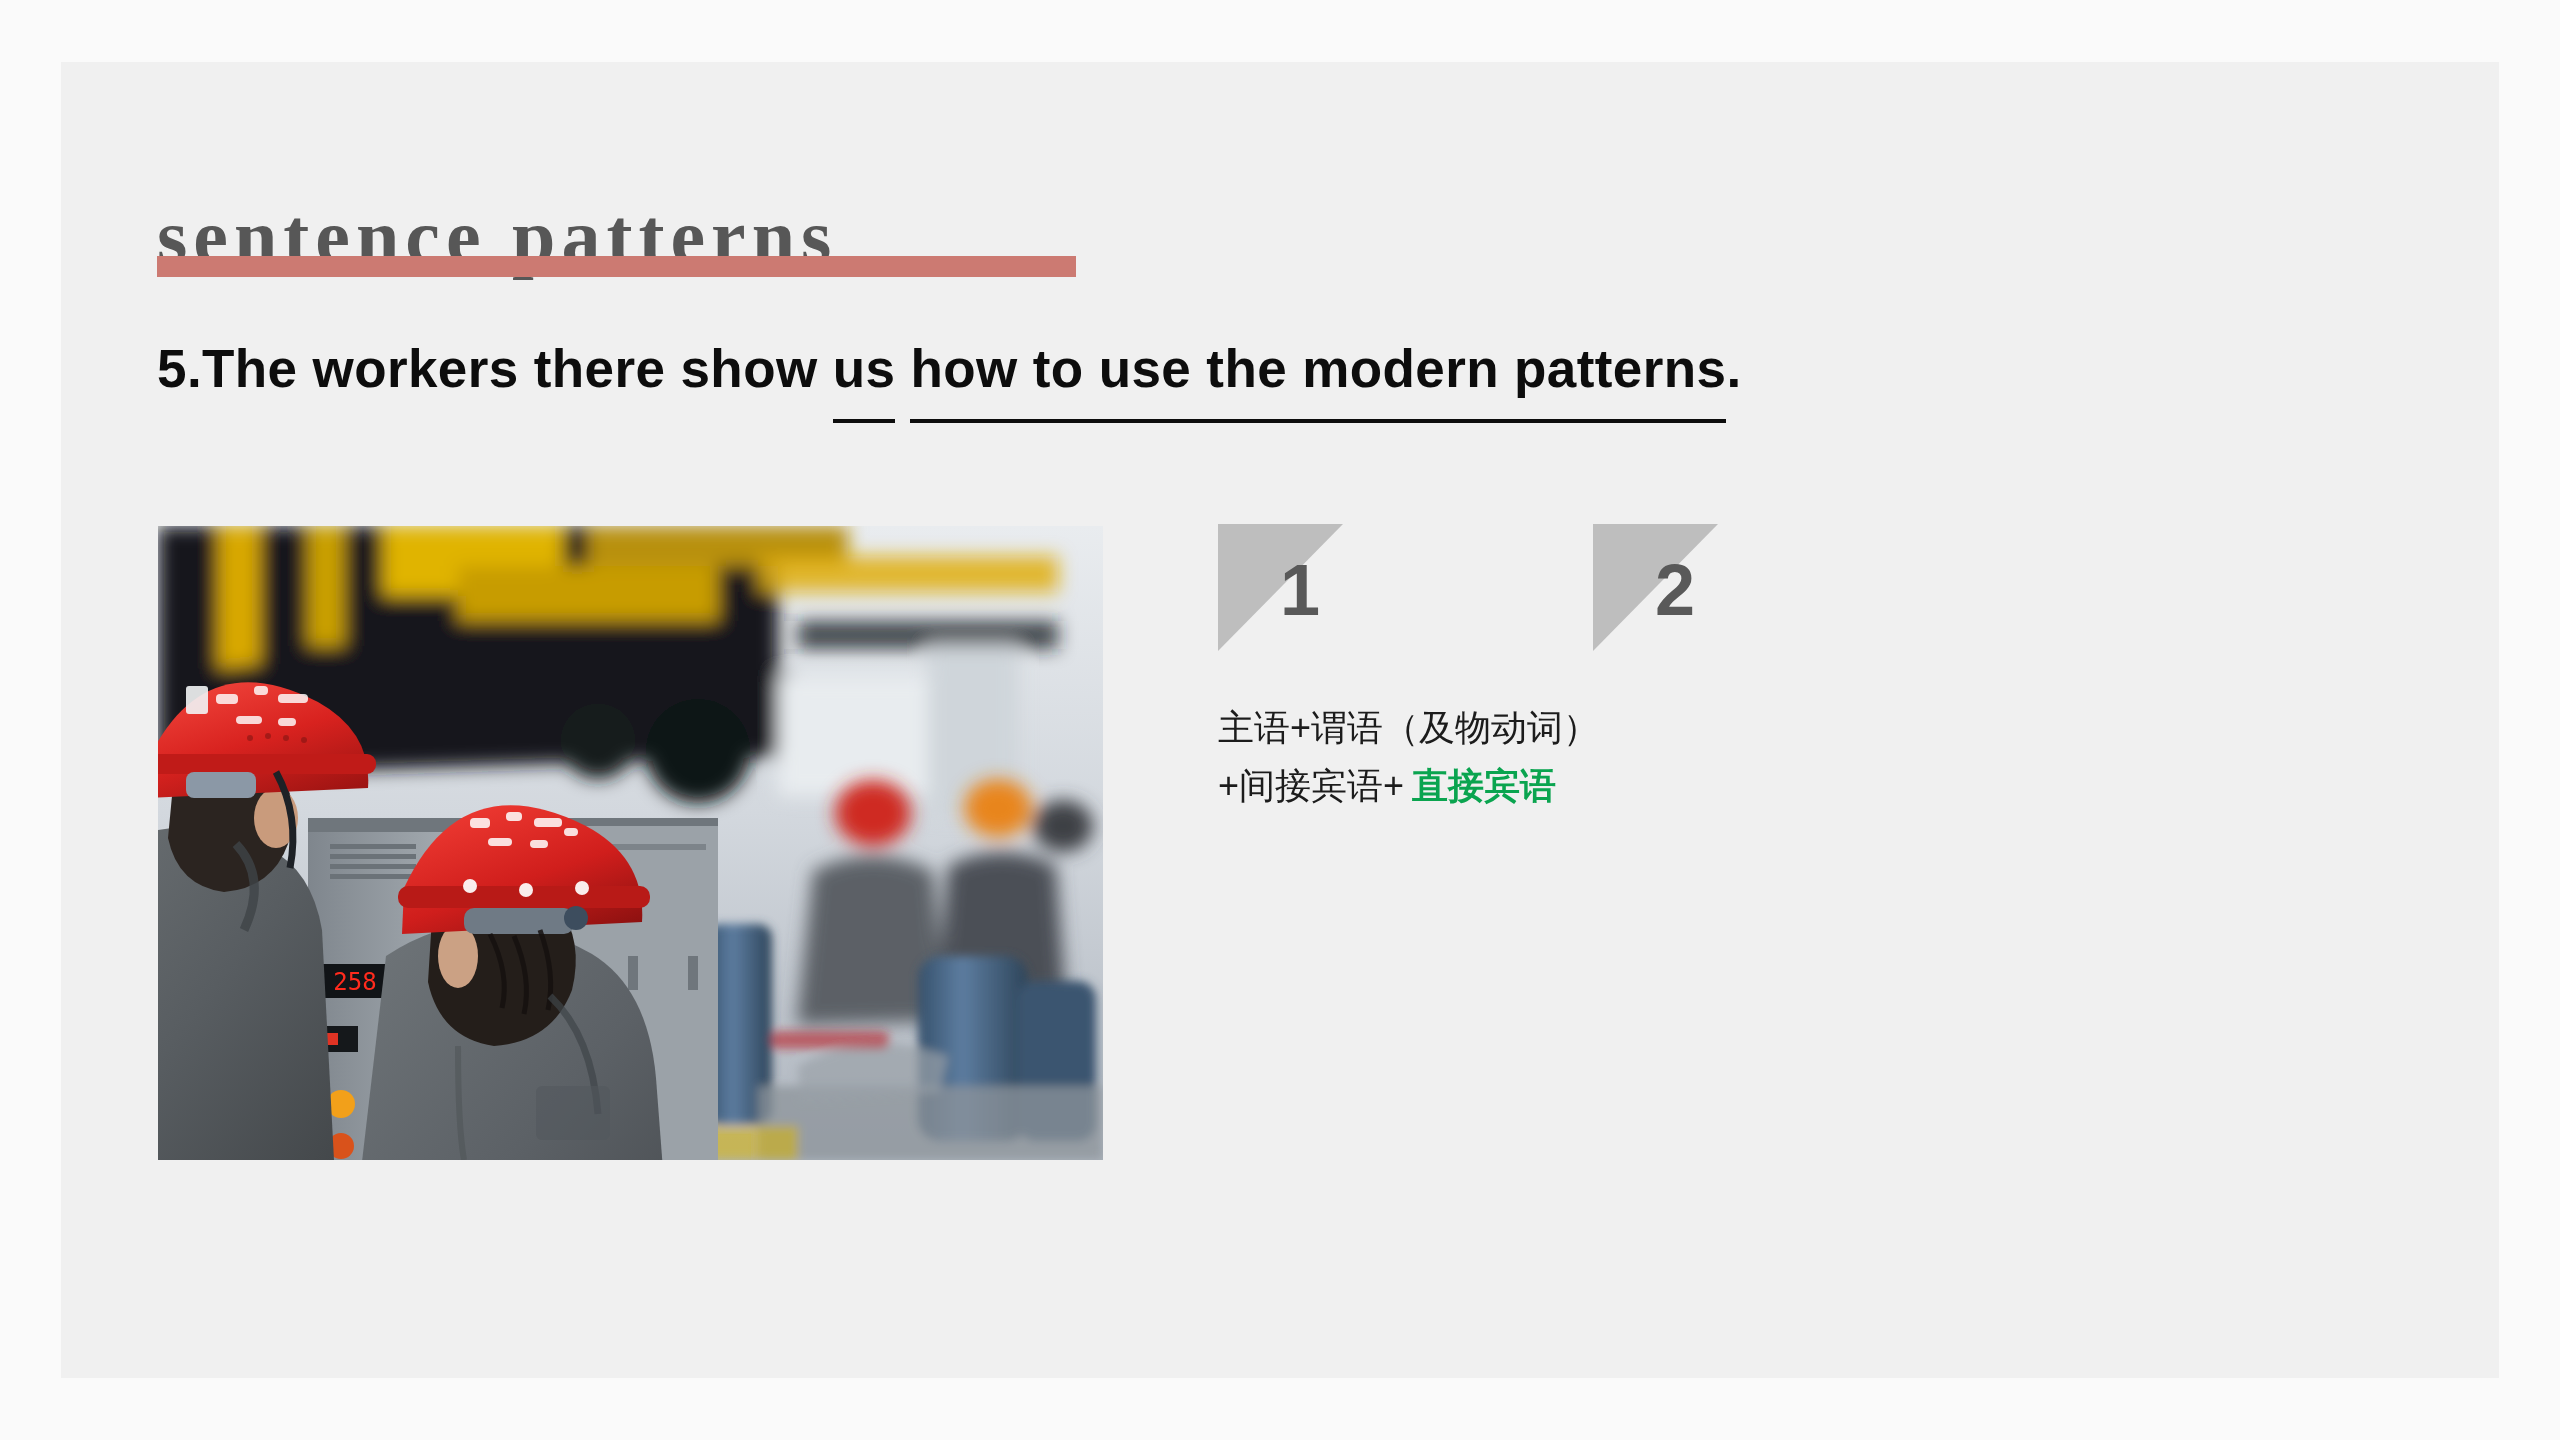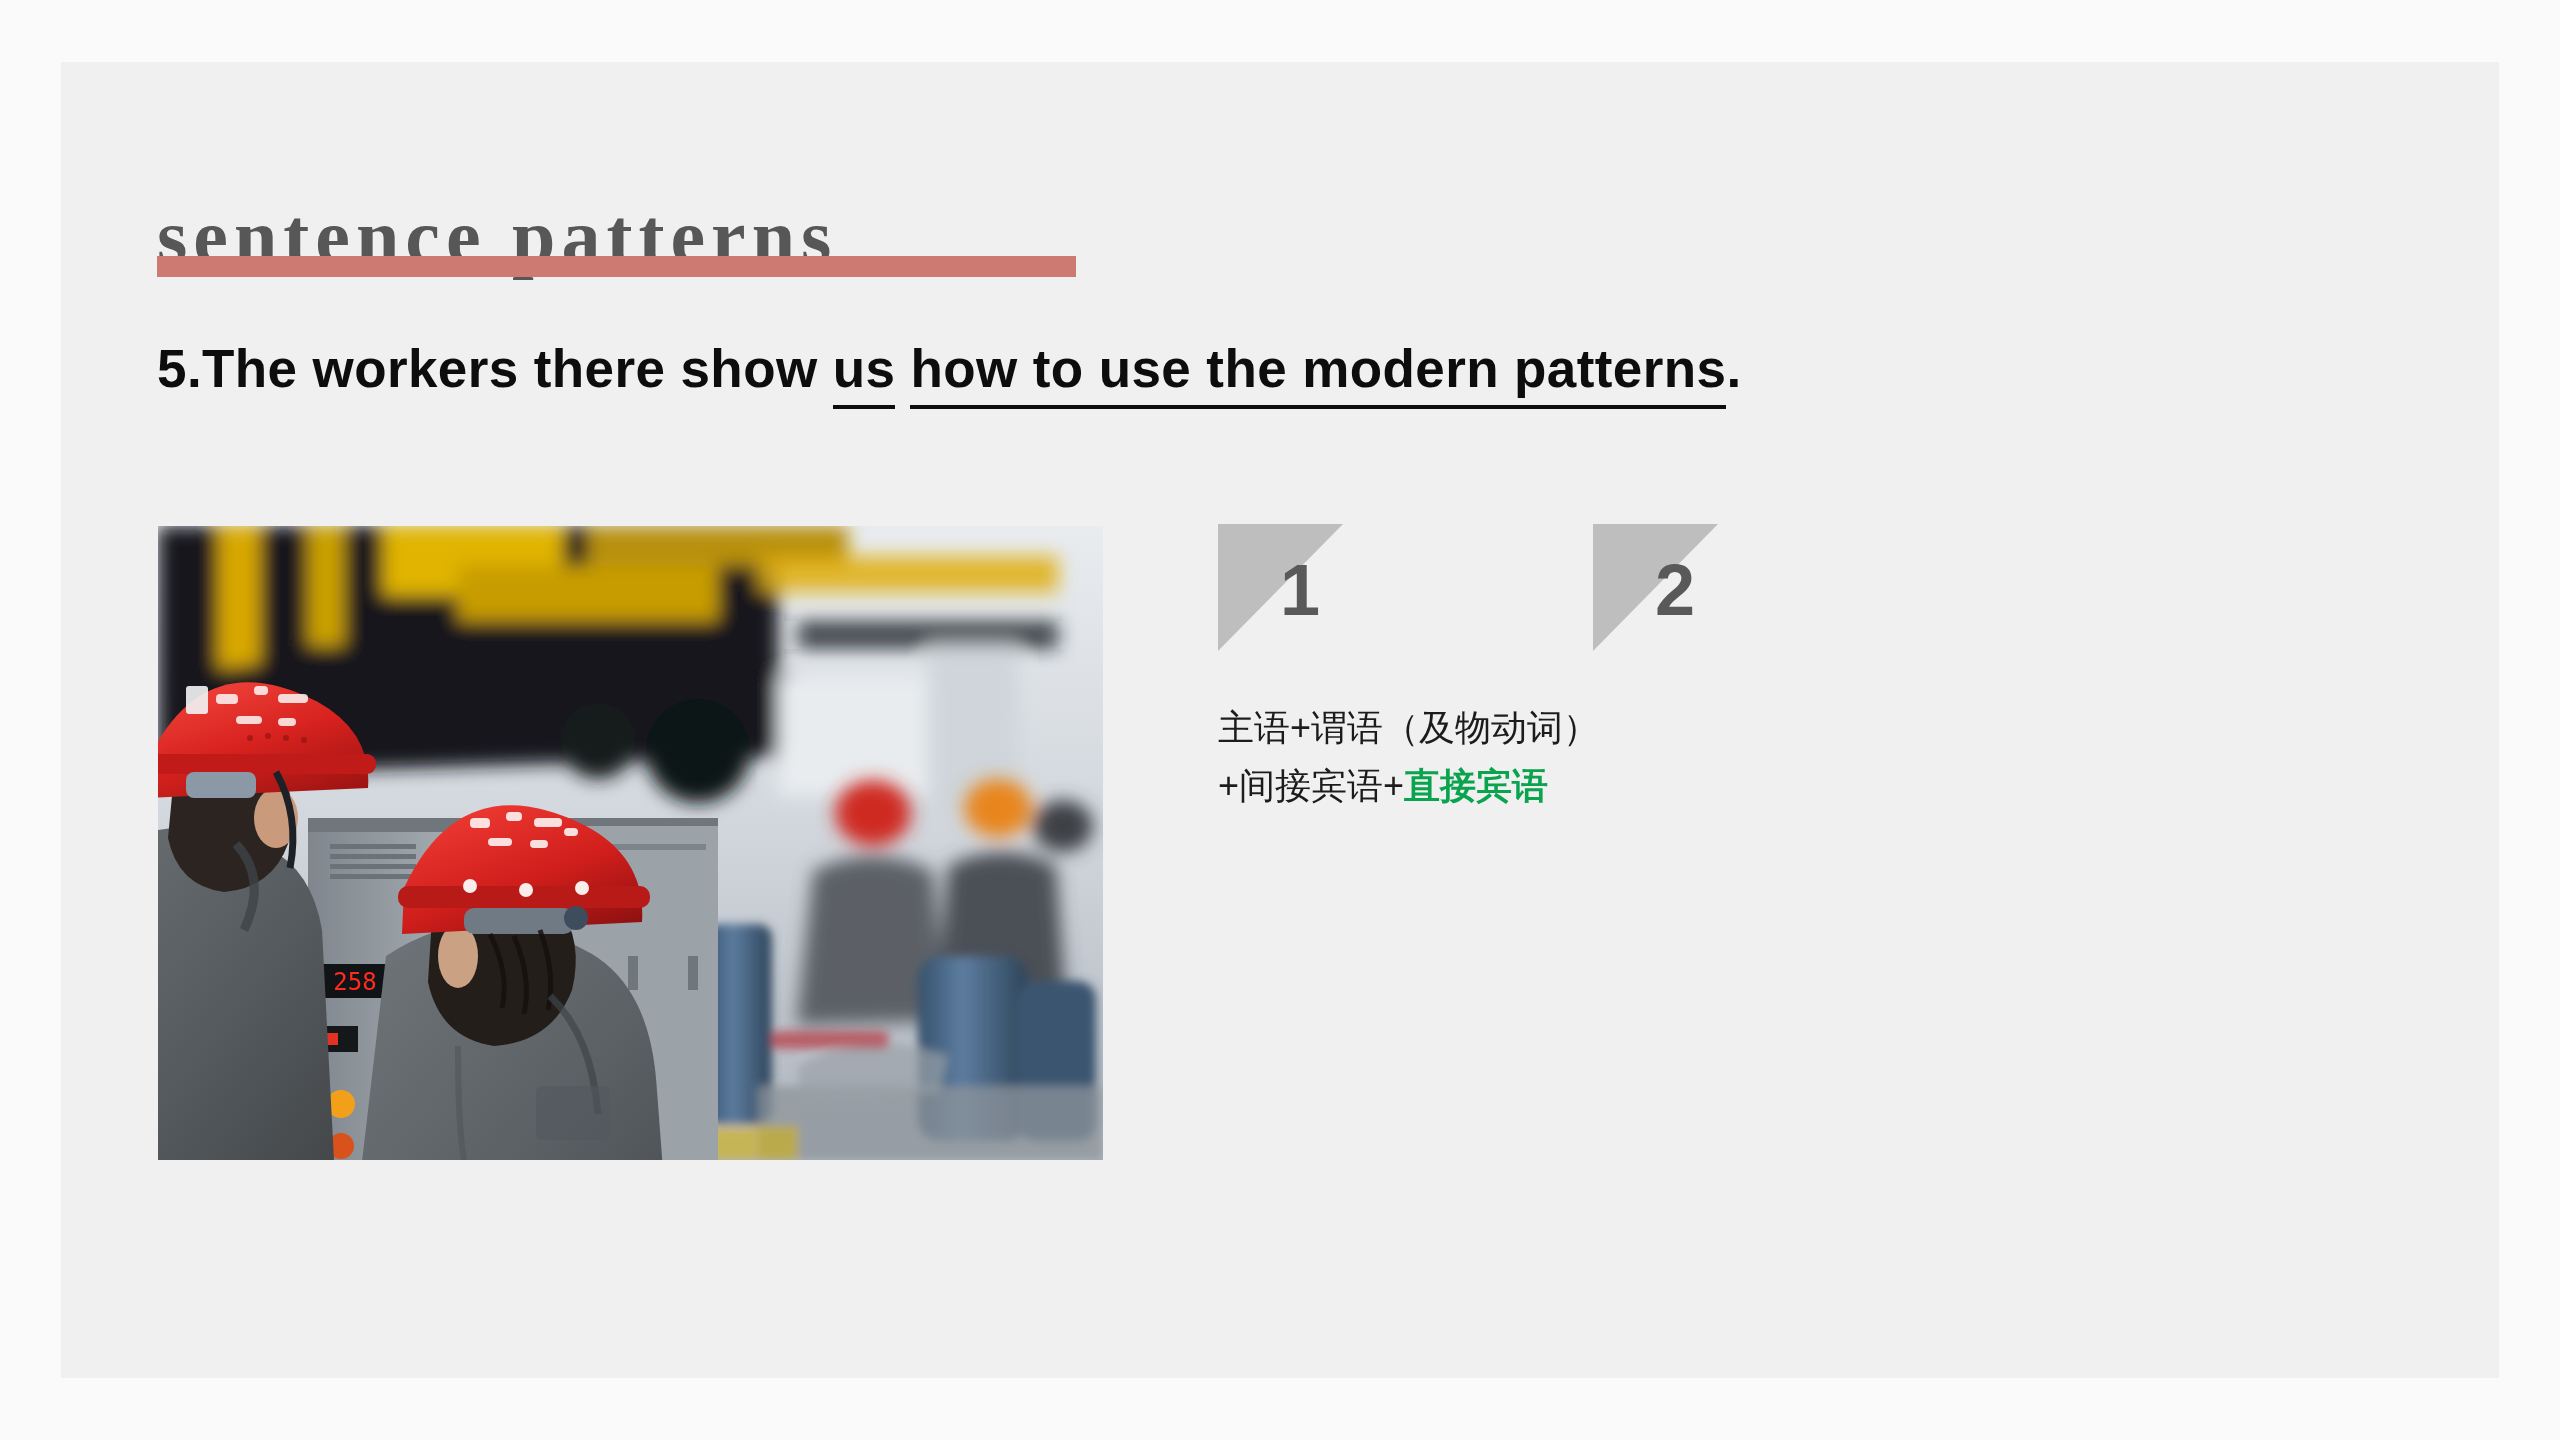--- a/index.html
+++ b/index.html
@@ -56,21 +56,21 @@
     margin: 0;
     font-size: 53px;
     font-weight: 700;
     color: #0d0d0d;
     letter-spacing: 0.4px;
     white-space: nowrap;
     line-height: 1.2;
   }
   .sentence .u {
     border-bottom: 4px solid #0d0d0d;
-    padding-bottom: 7px;
+    padding-bottom: 21px;
   }
 
   
   .photo {
     position: absolute;
     left: 97px;
     top: 464px;
     width: 945px;
     height: 634px;
     overflow: hidden;
@@ -110,20 +110,21 @@
     margin: 0;
     padding-top: 48px;
     font-size: 36px;
     line-height: 1.62;
     color: #1c1c1c;
     font-weight: 400;
   }
   .note-text .hl {
     color: #0aa44f;
     font-weight: 700;
+    margin-left: 8px;
   }
 </style>
 </head>
 <body>
 
 <div class="slide">
 
   <h1 class="title">sentence patterns</h1>
   <div class="title-rule"></div>
 

